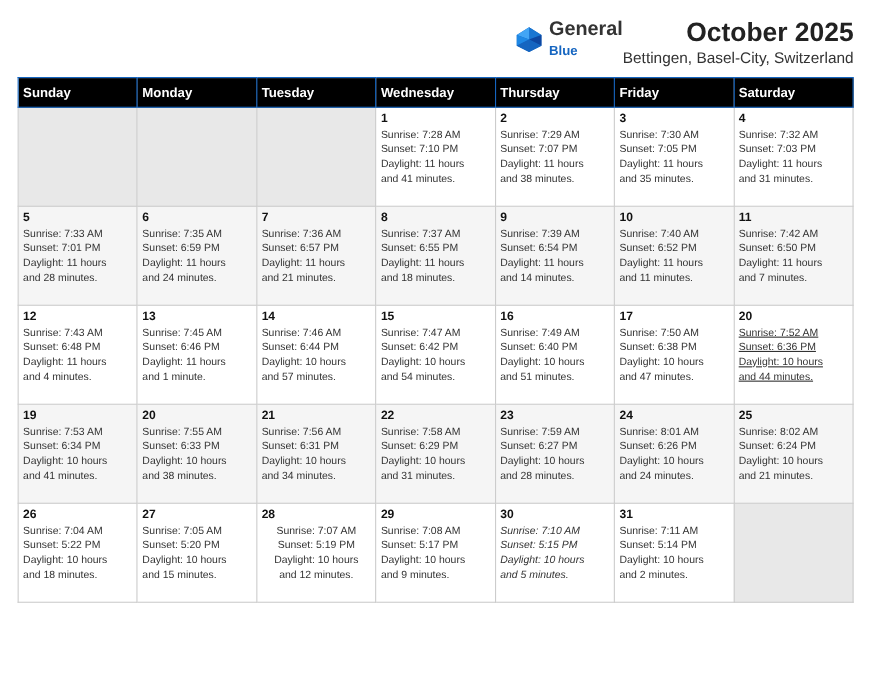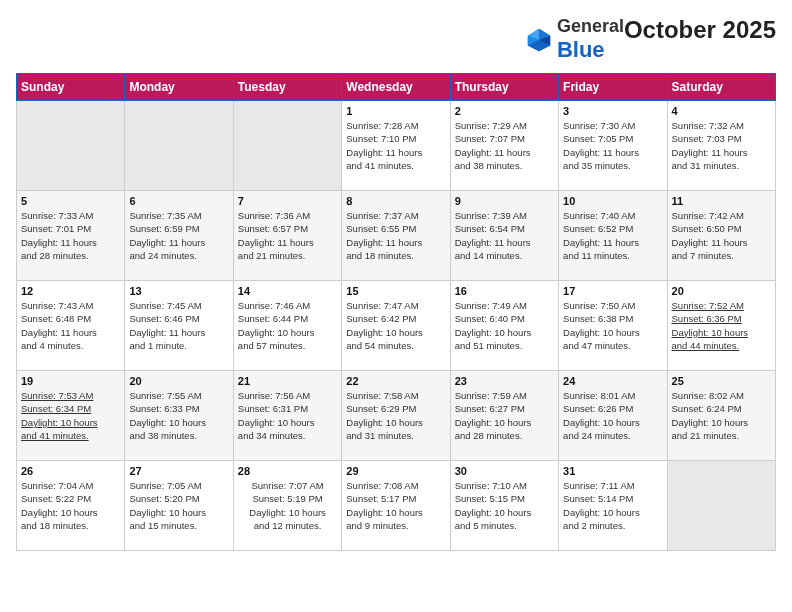--- a/index.html
+++ b/index.html
@@ -20,21 +20,21 @@
       display: flex;
       align-items: center;
       gap: 4px;
     }
     .logo-text-general {
       font-size: 18px;
       font-weight: bold;
       color: #333;
     }
     .logo-text-blue {
-      font-size: 22px;
+      font-size: 12px;
       font-weight: bold;
       color: #1565c0;
       margin-top: 28px;
     }
     .logo-icon {
       width: 28px;
       height: 28px;
     }
     .title-block {
       text-align: right;
@@ -47,21 +47,21 @@
     .location-title {
       font-size: 14px;
       color: #333;
     }
     table {
       width: 100%;
       border-collapse: collapse;
       table-layout: fixed;
     }
     thead tr th {
-      background-color: #be185d;
+      background-color: #000000;
       color: #fff;
       font-size: 12px;
       font-weight: bold;
       padding: 6px 4px;
       text-align: left;
       border: 1px solid #1565c0;
     }
     tbody tr td {
       border: 1px solid #ccc;
       vertical-align: top;
@@ -103,20 +103,21 @@
       <polygon points="4,14 20,20 4,28" fill="#1e88e5"></polygon>
       <polygon points="4,28 20,20 20,36" fill="#1565c0"></polygon>
     </svg>
     <div>
       <span class="logo-text-general">General</span><br>
       <span class="logo-text-blue">Blue</span>
     </div>
   </div>
   <div class="title-block">
     <div class="month-title">October 2025</div>
+    <div class="location-title">Bettingen, Basel-City, Switzerland</div>
   </div>
 </div>
 
 <table>
   <thead>
     <tr id="weekday-header">
     <th>Sunday</th>
         <th>Monday</th>
         <th>Tuesday</th>
         <th>Wednesday</th>
@@ -257,21 +258,21 @@
           <div class="day-num">20</div>
           <div class="day-info" style="white-space: pre-line; text-decoration: underline;">Sunrise: 7:52 AM
 Sunset: 6:36 PM
 Daylight: 10 hours
 and 44 minutes.</div>
         </td>
       </tr>
       <tr>
         <td>
           <div class="day-num">19</div>
-          <div class="day-info" style="white-space: pre-line; text-decoration: underline;">Sunrise: 7:53 AM
+          <div class="day-info" style="white-space: pre-line;">Sunrise: 7:53 AM
 Sunset: 6:34 PM
 Daylight: 10 hours
 and 41 minutes.</div>
         </td>
         <td>
           <div class="day-num">20</div>
           <div class="day-info" style="white-space: pre-line;">Sunrise: 7:55 AM
 Sunset: 6:33 PM
 Daylight: 10 hours
 and 38 minutes.</div>
@@ -336,21 +337,21 @@
         </td>
         <td>
           <div class="day-num">29</div>
           <div class="day-info" style="white-space: pre-line;">Sunrise: 7:08 AM
 Sunset: 5:17 PM
 Daylight: 10 hours
 and 9 minutes.</div>
         </td>
         <td>
           <div class="day-num">30</div>
-          <div class="day-info" style="white-space: pre-line;">Sunrise: 7:10 AM
+          <div class="day-info" style="white-space: pre-line; font-style: italic;">Sunrise: 7:10 AM
 Sunset: 5:15 PM
 Daylight: 10 hours
 and 5 minutes.</div>
         </td>
         <td>
           <div class="day-num">31</div>
           <div class="day-info" style="white-space: pre-line;">Sunrise: 7:11 AM
 Sunset: 5:14 PM
 Daylight: 10 hours
 and 2 minutes.</div>

